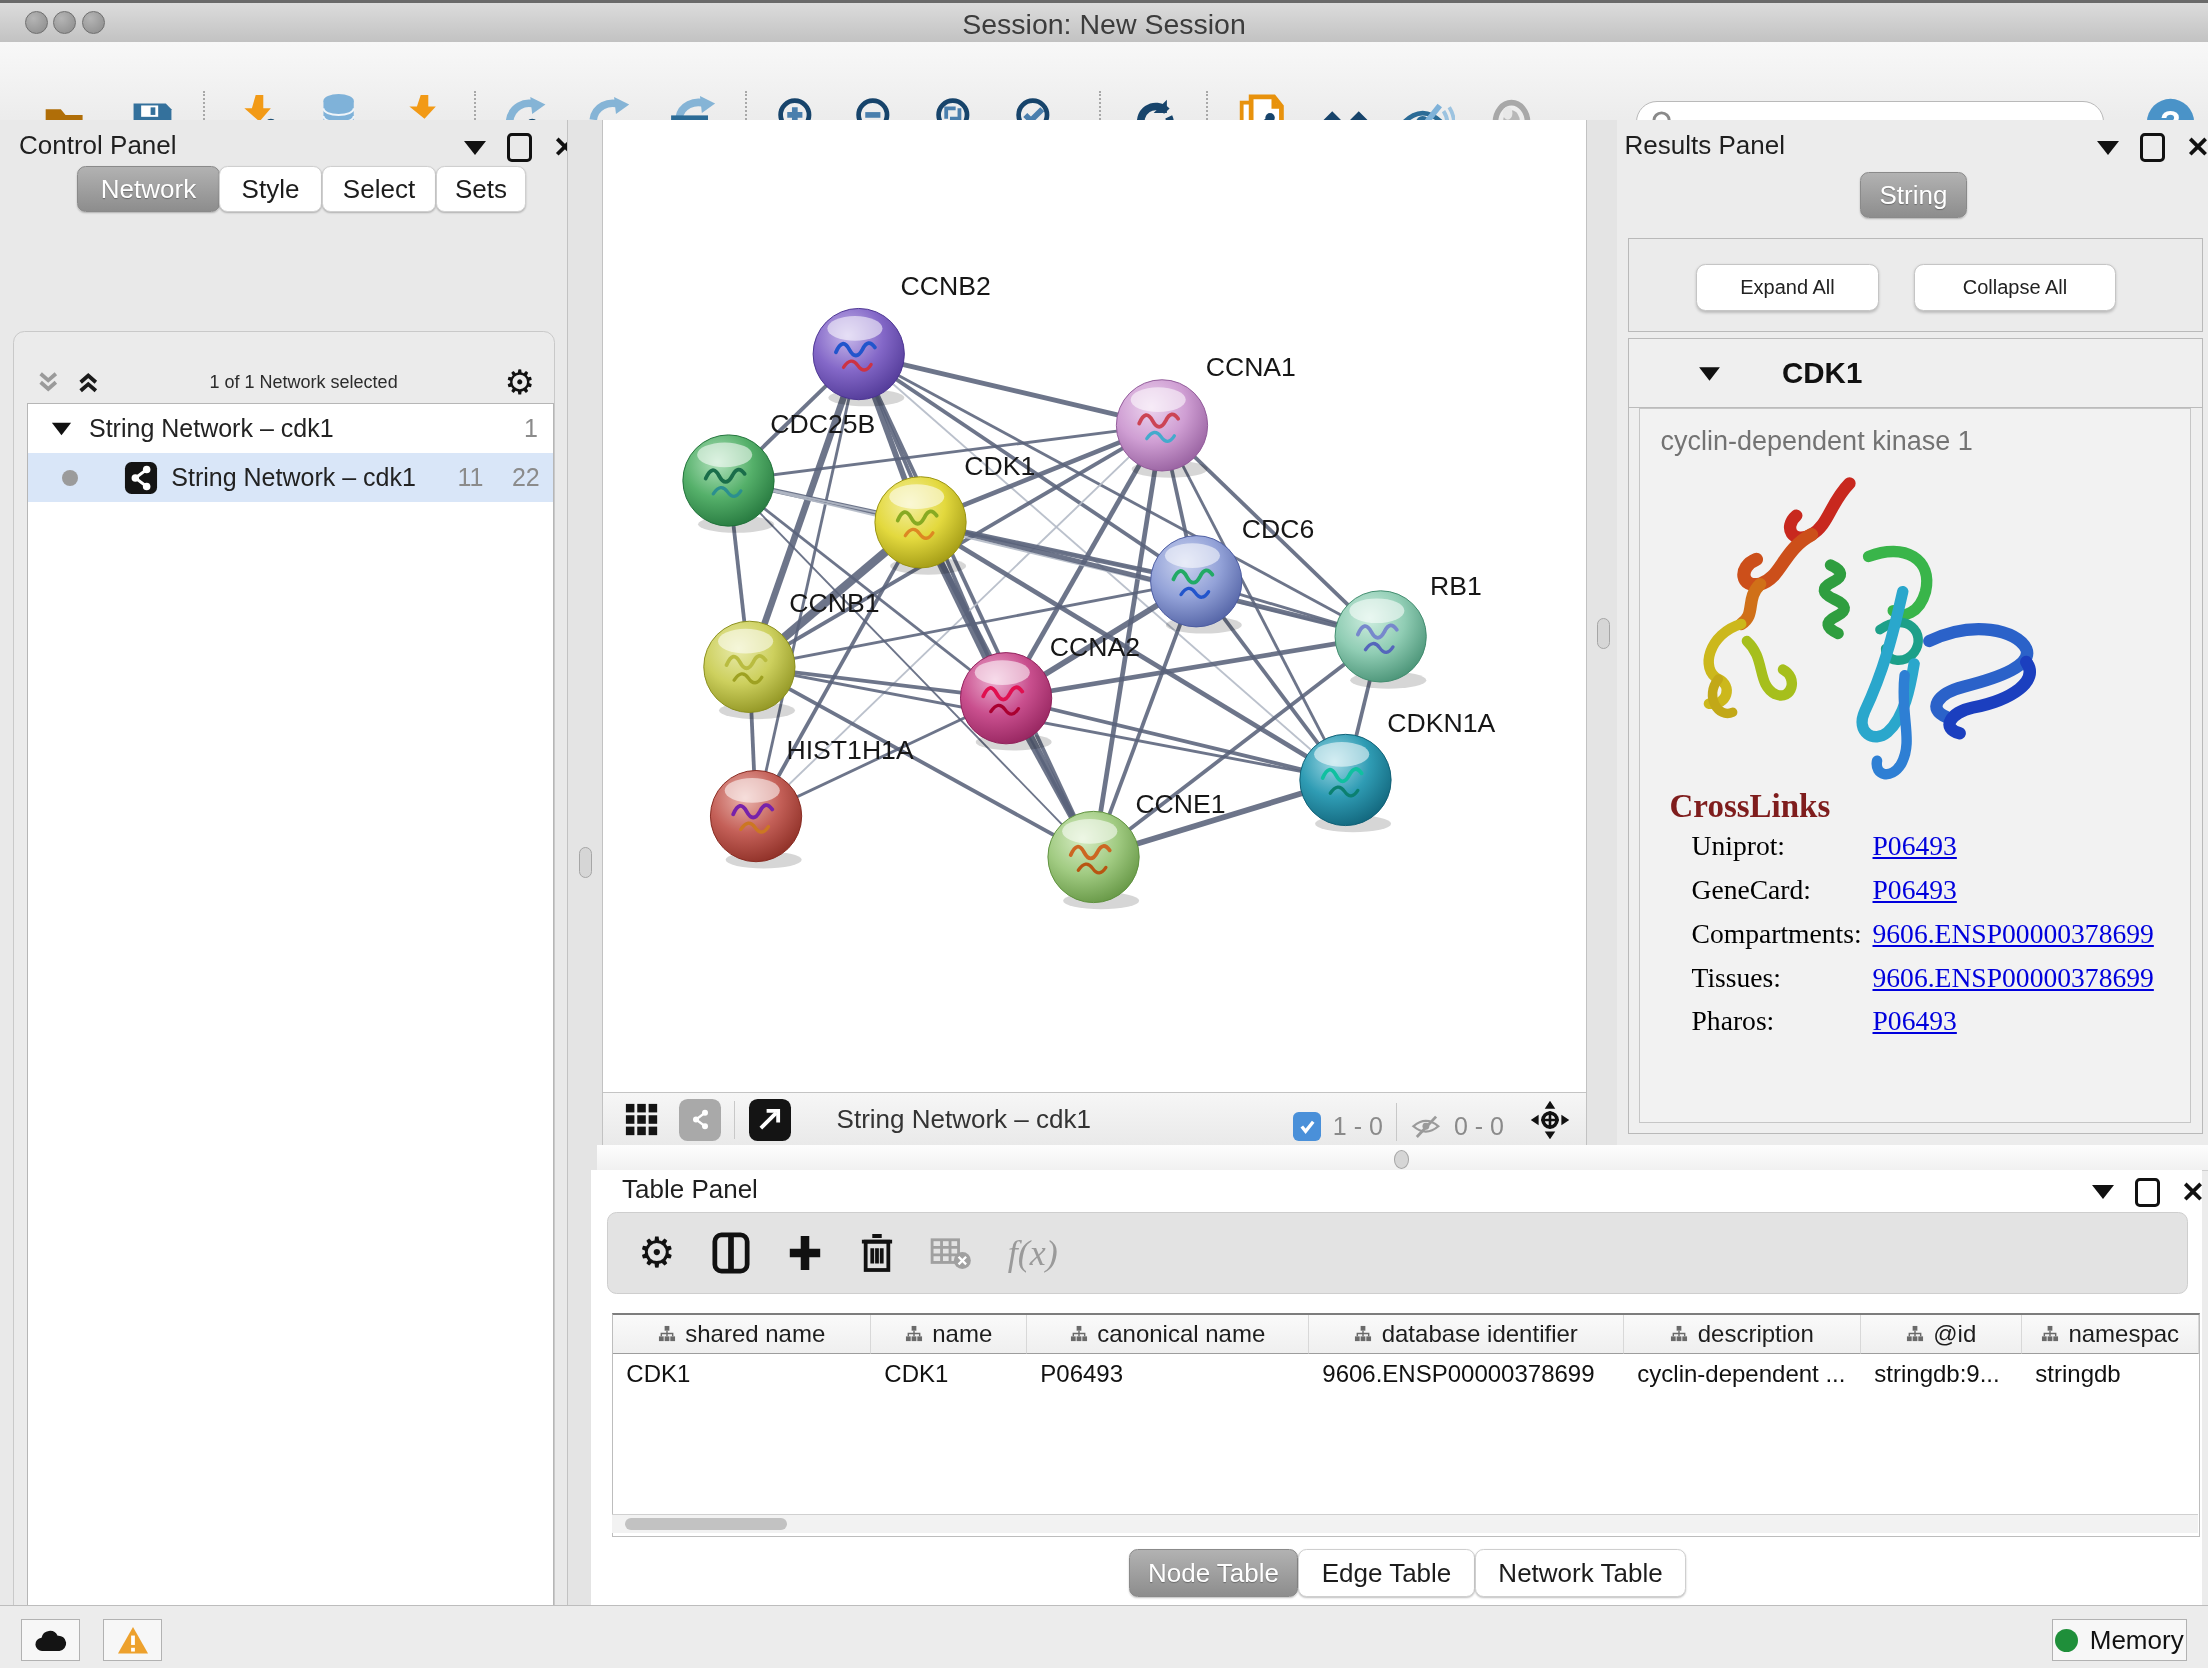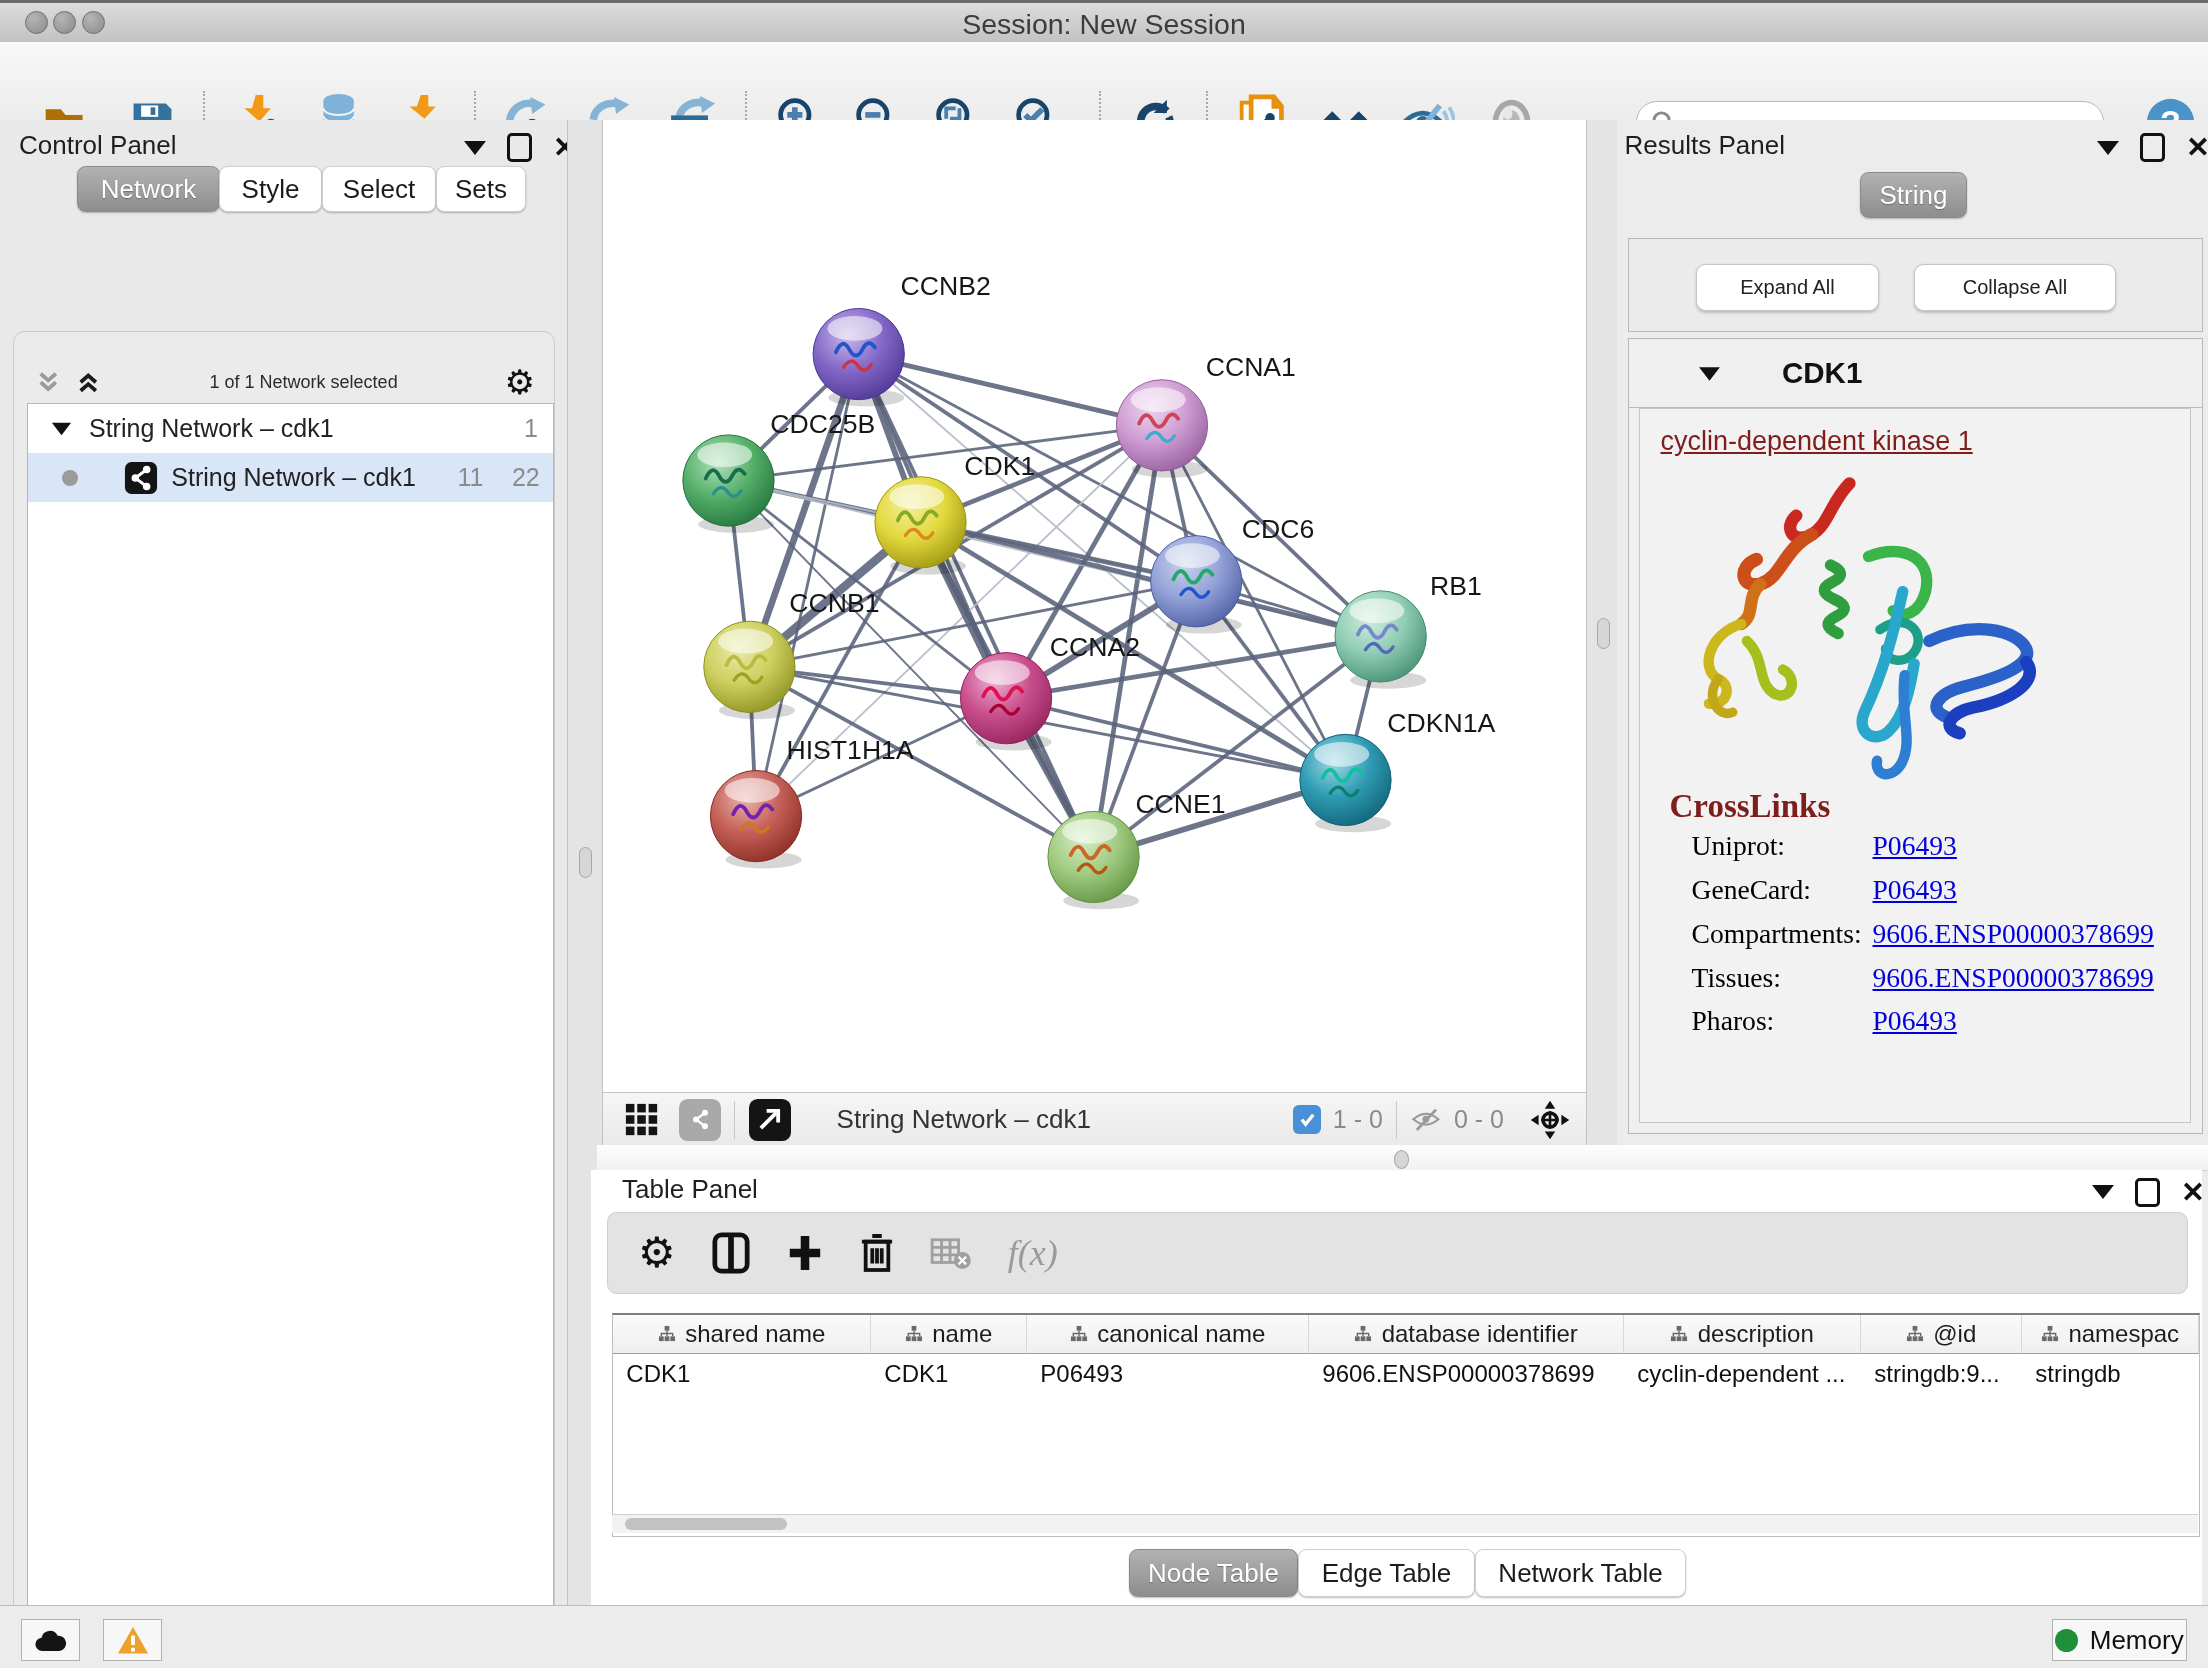--- a/index.html
+++ b/index.html
@@ -64,21 +64,21 @@
   #results-panel{left:1617px;top:120px;width:592px;height:1025px;background:#ececec;}
   #rp-boxA{left:1628px;top:238px;width:573px;height:92px;background:#ebebeb;border:1.9px solid #b9b9b9;}
   .rp-btn{position:absolute;top:25px;height:45px;background:#fff;border:1px solid #c5c5c5;border-radius:9.5px;
     font-size:20px;display:flex;align-items:center;justify-content:center;box-shadow:0 1.9px 2.9px rgba(0,0,0,.2);}
   #rp-boxB{left:1628px;top:338px;width:573px;height:794px;background:#efefef;border:1.9px solid #b9b9b9;}
   #rp-sechead{position:absolute;left:0;top:0;width:100%;height:68px;border-bottom:1px solid #bbb;
     display:flex;align-items:center;}
   #rp-gene{font-size:29.5px;font-weight:bold;color:#111;}
   #rp-inner{position:absolute;left:9.5px;top:69px;width:550px;height:713px;background:#f2f2f2;
     border:1px solid #c6c6c6;overflow:hidden;}
-  #rp-desc{position:absolute;left:21px;top:17px;font-size:27px;color:#7f1d1d;text-decoration:underline;}
+  #rp-desc{position:absolute;left:21px;top:17px;font-size:27px;color:#737373;}
   .xl-title{position:absolute;left:30px;top:379px;font-family:"Liberation Serif",serif;
     font-size:33px;font-weight:bold;color:#7f1d1d;}
   .xl-row{position:absolute;left:52px;width:485px;height:43px;font-family:"Liberation Serif",serif;
     font-size:27.6px;color:#000;display:flex;}
   .xl-row .lbl{width:181px;}
   .xl-row a{color:#0000dd;text-decoration:underline;}
   
   #table-panel{left:591px;top:1170px;width:1611px;height:436px;background:#ffffff;}
   #tp-toolbar{left:16px;top:42px;width:1581px;height:82px;background:#e3e3e3;
     border:1px solid #cecece;border-radius:9.5px;display:flex;align-items:center;gap:36px;padding-left:30px;box-sizing:border-box;}
@@ -542,21 +542,21 @@
         </svg>
     </div>
     <div class="nsep"></div>
     <div class="blackbtn">
       <svg width="25" height="25" viewBox="0 0 26 26">
           <path d="M4 22 L20 6" stroke="#fff" stroke-width="4"></path>
           <path d="M10 4 h12 v12" fill="none" stroke="#fff" stroke-width="4"></path>
         </svg>
     </div>
     <span id="net-title" style="margin-left:46px">String Network – cdk1</span>
-    <div style="margin-left:auto;display:flex;align-items:center">
+    <div style="margin-left:auto;display:flex;align-items:flex-end">
       <span style="width:28.5px;height:28.5px;background:#4a90d9;border-radius:5.7px;display:inline-flex;align-items:center;justify-content:center">
         <svg width="19" height="19" viewBox="0 0 20 20">
             <path d="M4 10 l4 5 8 -10" stroke="#fff" stroke-width="3.5" fill="none"></path>
           </svg>
       </span>
       <span class="count-txt" style="margin-left:11.4px">1 - 0</span>
       <div class="nsep"></div>
       <svg width="34" height="28.5" viewBox="0 0 60 50">
           <path d="M6 25 Q28 6 50 25 Q28 44 6 25z" fill="none" stroke="#9a9a9a" stroke-width="4"></path>
           <circle cx="28" cy="25" r="6" fill="#9a9a9a"></circle>

